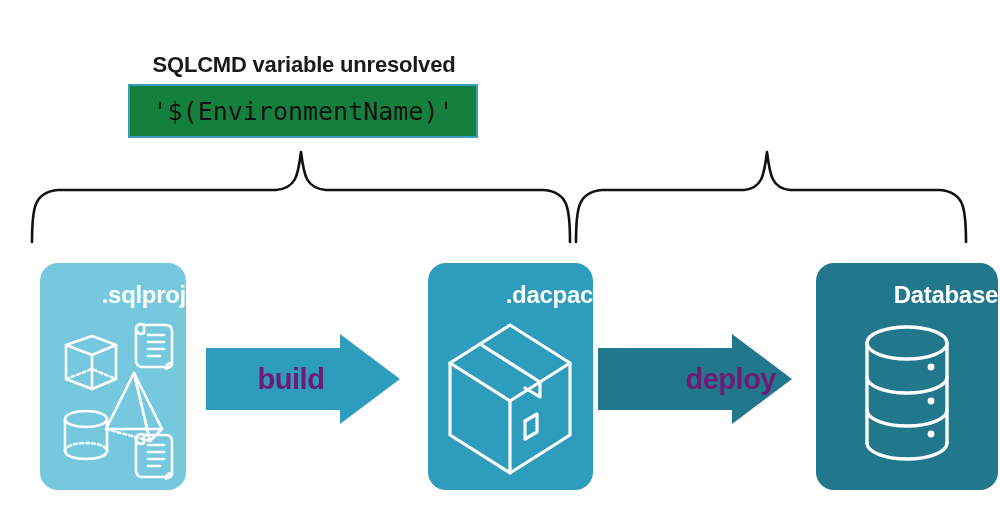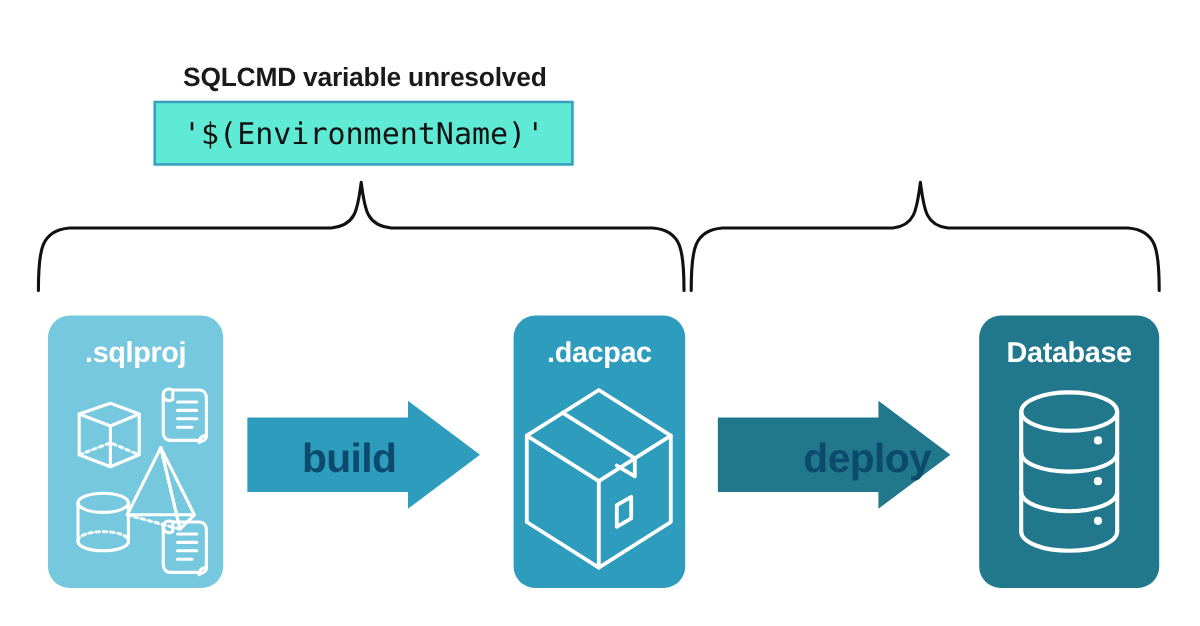--- a/index.html
+++ b/index.html
@@ -27,21 +27,21 @@
     white-space: nowrap;
     letter-spacing: -0.2px;
   }
   #hdr-left  { left: 54px;  top: 28px; width: 500px; margin-top: 24px; }
   #hdr-right { left: 566px; top: 28px; width: 400px; }
 
   .codebox {
     position: absolute;
     box-sizing: border-box;
     border: 2px solid #3a9cbf;
-    background: #5eead4;
+    background: #15803d;
     display: flex;
     align-items: center;
     justify-content: center;
     font-family: "DejaVu Sans Mono", monospace;
     font-size: 25px;
     color: #111111;
     letter-spacing: 0px;
     white-space: nowrap;
   }
   #codebox-left  { left: 128px; top: 84px; width: 350px; height: 54px; }
@@ -58,48 +58,48 @@
   .stage {
     position: absolute;
     border-radius: 18px;
     overflow: hidden;
   }
   .stage-label {
     position: absolute;
     top: 18px;
     left: 0;
     width: 100%;
-    text-align: center;
+    text-align: right;
     color: #ffffff;
     font-family: "Liberation Sans", sans-serif;
     font-weight: bold;
     font-size: 24px;
     letter-spacing: -0.3px;
     white-space: nowrap;
   }
   #stage-sqlproj  { left: 40px;  top: 263px; width: 146px; height: 227px; background: #76c8df; }
-  #stage-dacpac   { left: 428px; top: 263px; width: 143px; height: 227px; background: #2e9cbd; }
-  #stage-database { left: 816px; top: 263px; width: 150px; height: 227px; background: #21788c; }
+  #stage-dacpac   { left: 428px; top: 263px; width: 143px; height: 227px; background: #2e9cbd; padding-left: 22px; }
+  #stage-database { left: 816px; top: 263px; width: 150px; height: 227px; background: #21788c; padding-left: 32px; }
 
   .stage-art {
     position: absolute;
     left: 0;
     top: 48px;
     width: 100%;
   }
 
   .arrow-svg { position: absolute; }
   #arrow-build  { left: 206px; top: 332px; }
   #arrow-deploy { left: 598px; top: 332px; }
   .arrow-text {
     position: absolute;
     font-family: "Liberation Sans", sans-serif;
     font-weight: bold;
-    font-size: 34px;
-    color: #0c4a6e;
+    font-size: 29px;
+    color: #701a75;
     white-space: nowrap;
     letter-spacing: -0.5px;
   }
   #arrow-build-text  { left: 206px; top: 363px; width: 170px; text-align: center; }
   #arrow-deploy-text { left: 598px; top: 363px; width: 178px; text-align: right; }
 </style>
 </head>
 <body>
 
 <div id="canvas">

